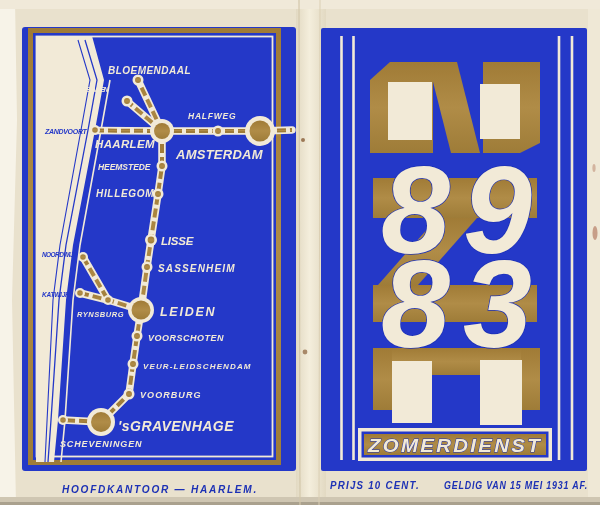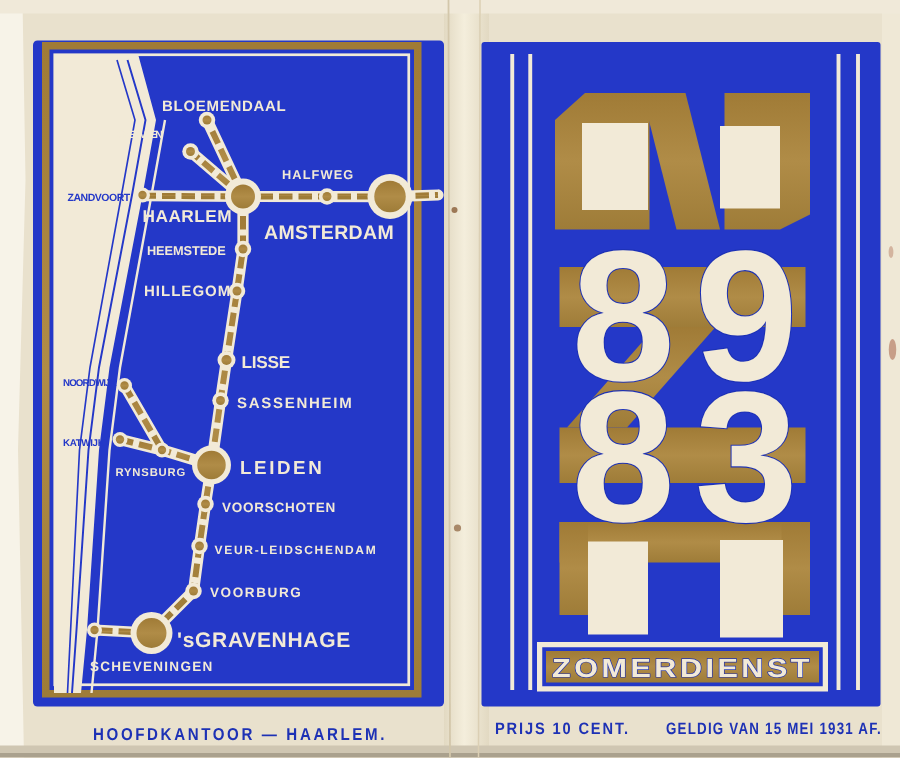--- a/index.html
+++ b/index.html
@@ -1,17 +1,17 @@
 <!DOCTYPE html>
 <html><head>
 <meta charset="utf-8">
 <style>
   html,body{margin:0;padding:0;background:#d8d0bd;}
   #scan{width:600px;height:505px;position:relative;overflow:hidden;
-        font-family:"Liberation Sans",sans-serif;}
+        font-family:"Liberation Sans",sans-serif;font-style:italic;}
   svg{display:block;}
   text{font-family:"Liberation Sans",sans-serif;}
   .numeral{font-family:"DejaVu Serif",serif;font-weight:bold;}
 </style>
 </head>
 <body>
 
 <div id="scan">
 <svg width="600" height="505" viewBox="0 0 600 505">
   <defs>

